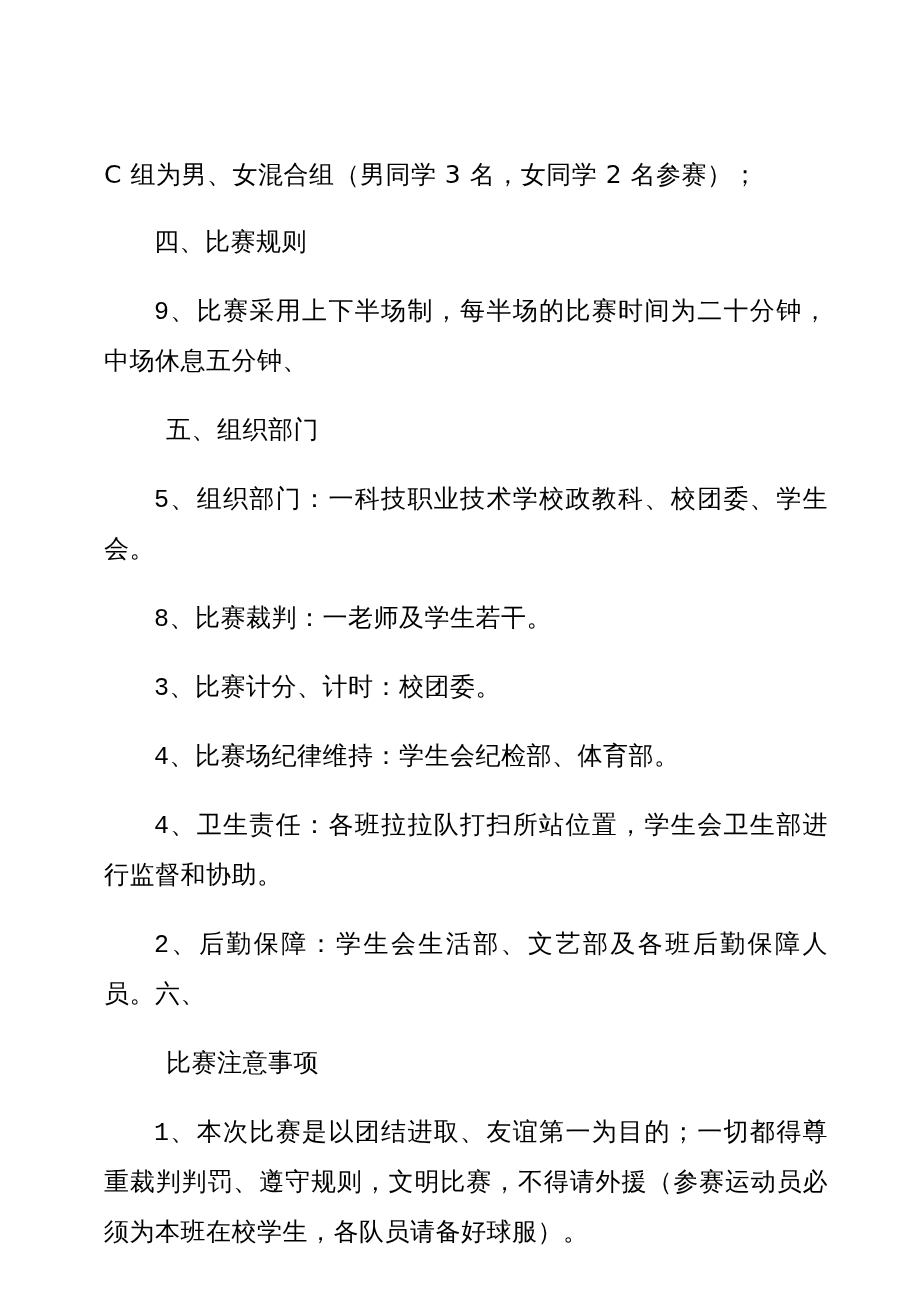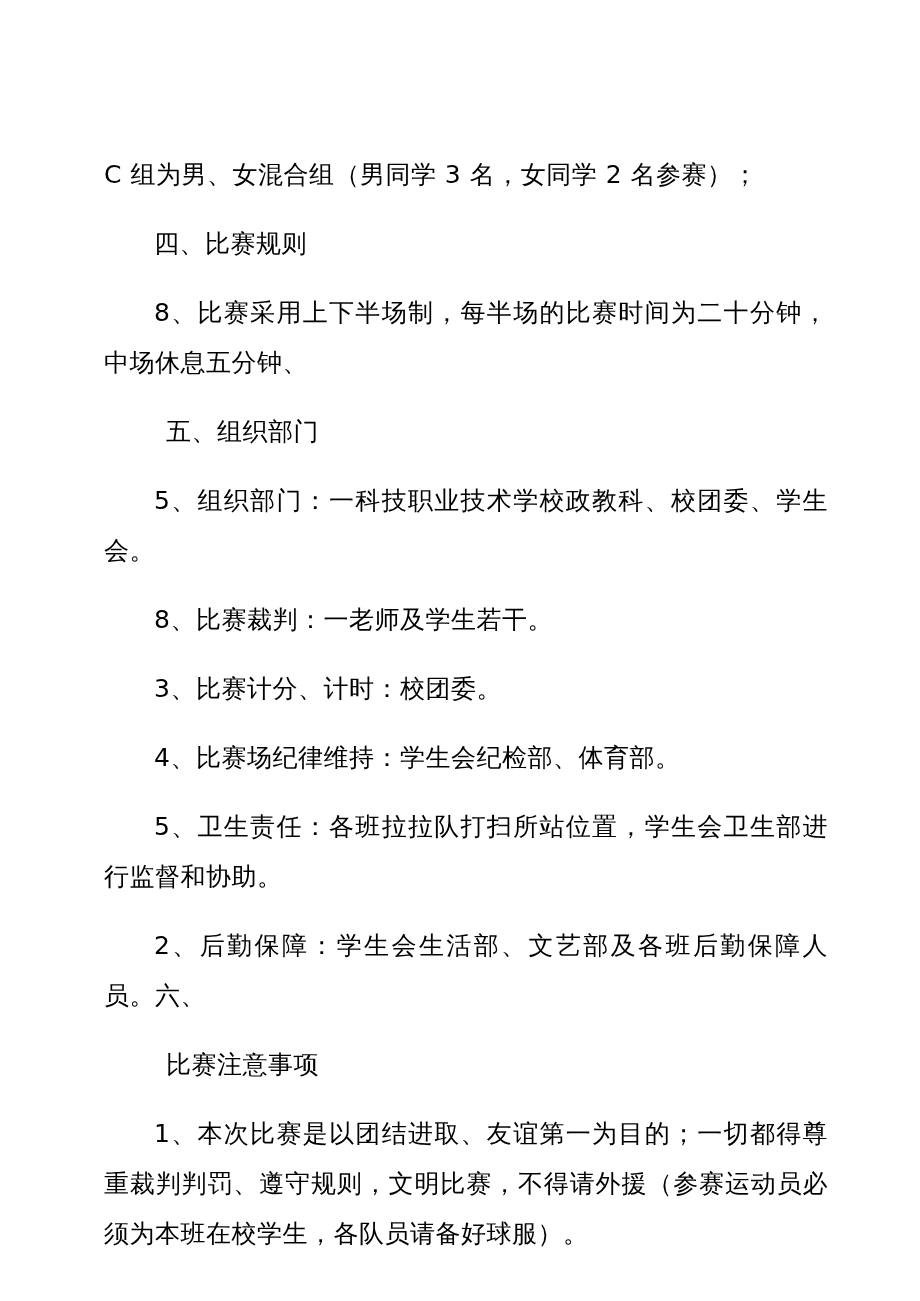--- a/index.html
+++ b/index.html
@@ -30,49 +30,50 @@
     text-justify: inter-ideograph;
   }
   p {
     margin: 0 0 0 0;
   }
   .para {
     margin-bottom: 19px;
   }
   .indent {
     text-indent: 50px;
+    font-family: Liberation Mono, monospace;
   }
   .noindent {
     text-indent: 0;
   }
 </style>
 </head>
 <body>
 
 <div class="page">
   <div class="doc-body">
 
     <p class="para noindent">C 组为男、女混合组（男同学 3 名，女同学 2 名参赛）；</p>
 
     <p class="para indent">四、比赛规则</p>
 
 
-    <p class="para indent">8、比赛采用上下半场制，每半场的比赛时间为二十分钟，中场休息五分钟、</p>
+    <p class="para indent">9、比赛采用上下半场制，每半场的比赛时间为二十分钟，中场休息五分钟、</p>
 
     <p class="para indent" style="text-indent:62px;">五、组织部门</p>
 
     <p class="para indent">5、组织部门：一科技职业技术学校政教科、校团委、学生会。</p>
 
     <p class="para indent">8、比赛裁判：一老师及学生若干。</p>
 
     <p class="para indent">3、比赛计分、计时：校团委。</p>
 
     <p class="para indent">4、比赛场纪律维持：学生会纪检部、体育部。</p>
 
-    <p class="para indent">5、卫生责任：各班拉拉队打扫所站位置，学生会卫生部进行监督和协助。</p>
+    <p class="para indent">4、卫生责任：各班拉拉队打扫所站位置，学生会卫生部进行监督和协助。</p>
 
     <p class="para indent">2、后勤保障：学生会生活部、文艺部及各班后勤保障人员。六、</p>
 
     <p class="para indent" style="text-indent:62px;">比赛注意事项</p>
 
     <p class="para indent">1、本次比赛是以团结进取、友谊第一为目的；一切都得尊重裁判判罚、遵守规则，文明比赛，不得请外援（参赛运动员必须为本班在校学生，各队员请备好球服）。</p>
 
   </div>
 </div>
 

